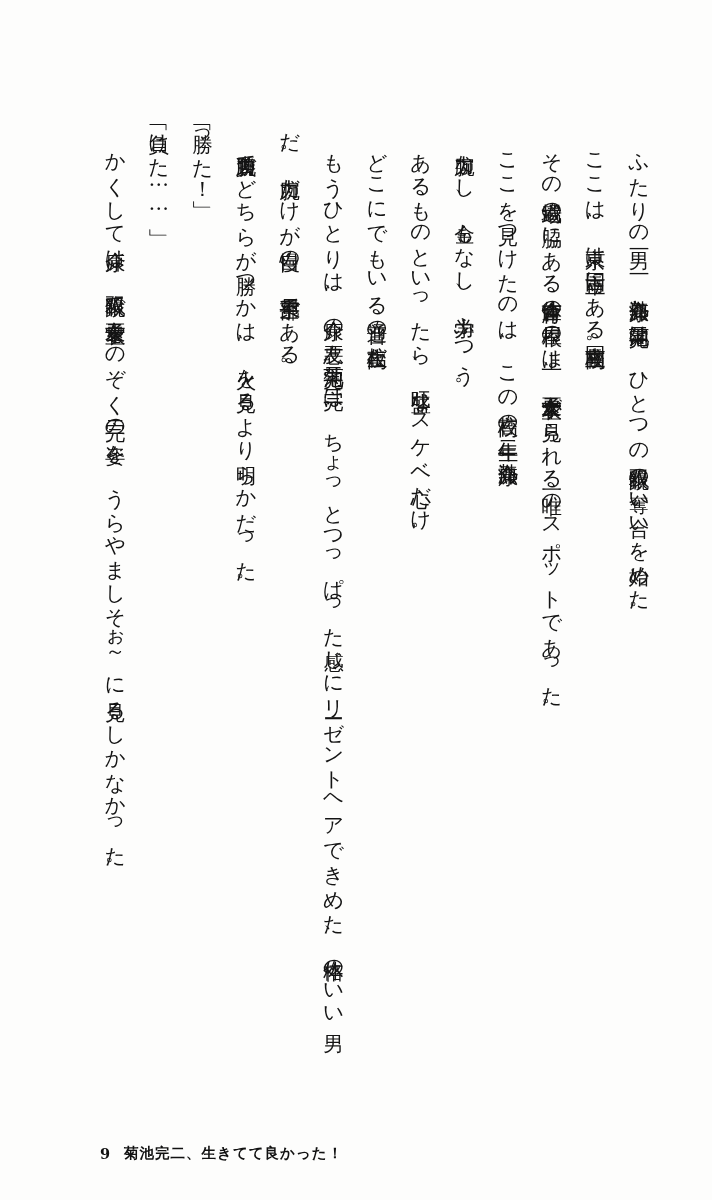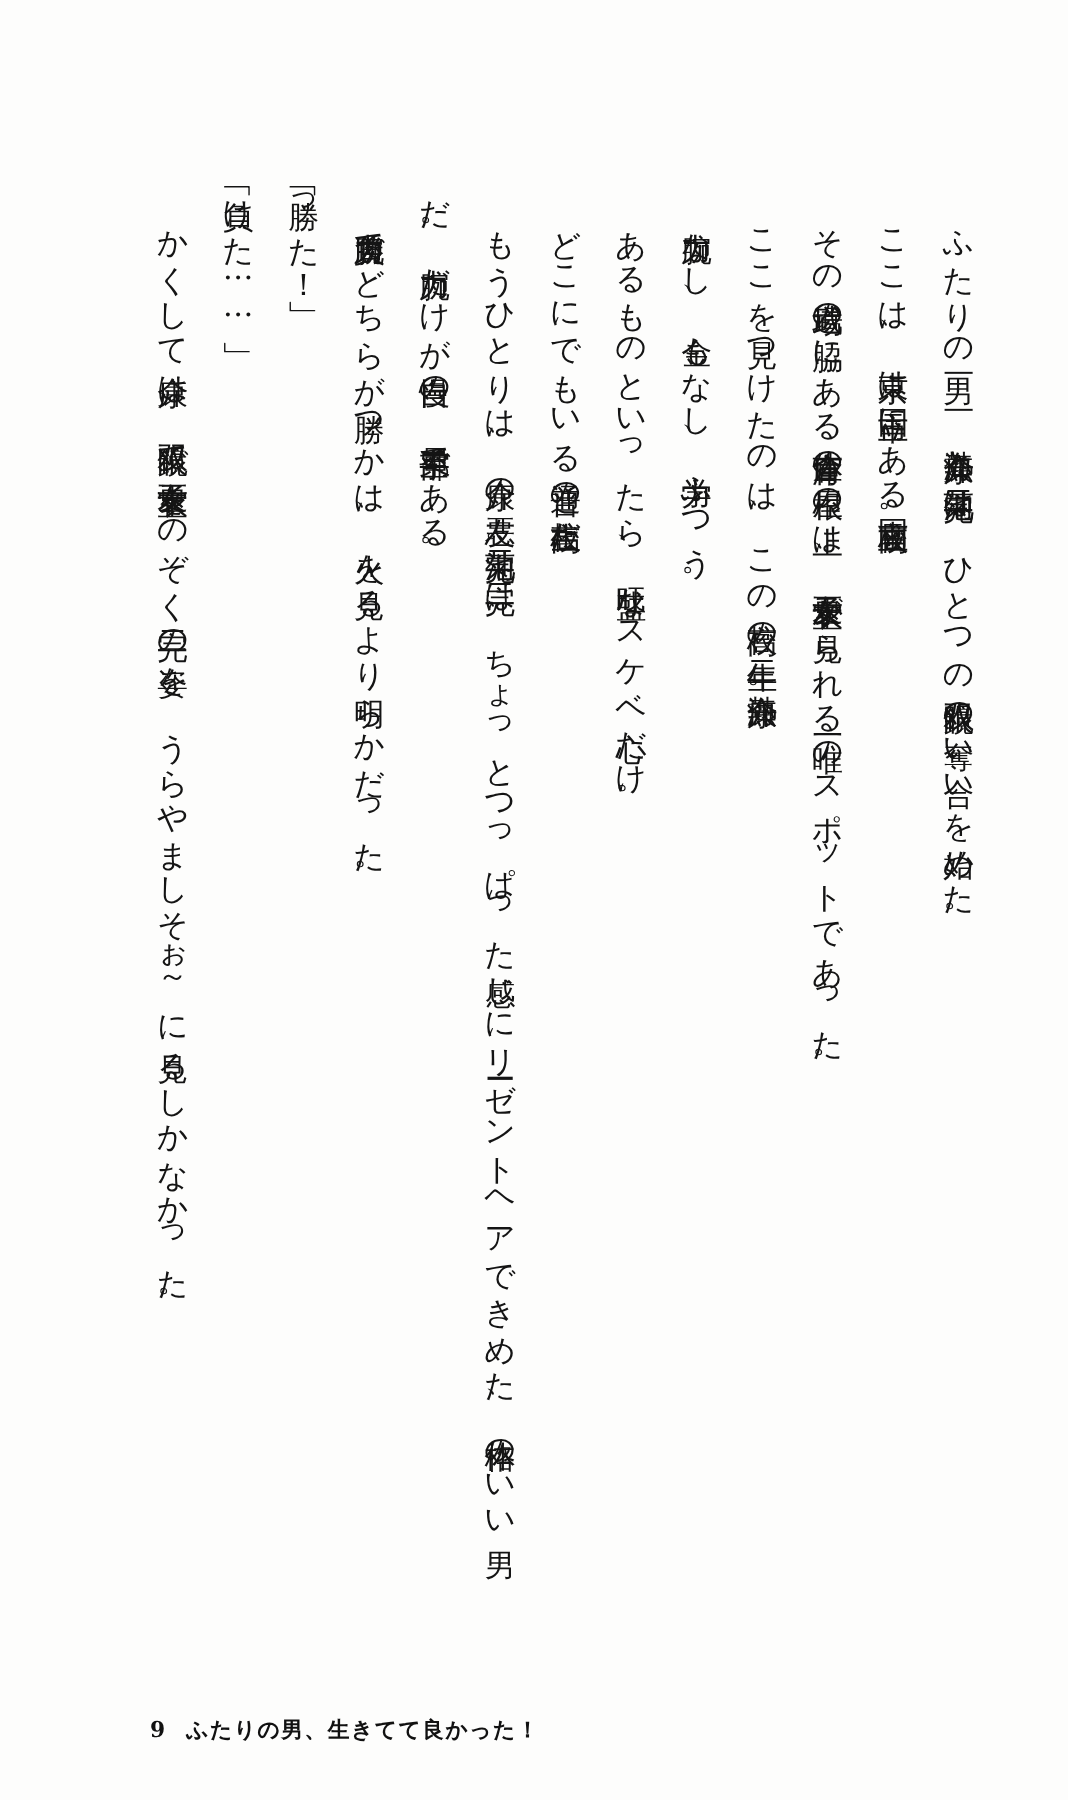--- a/index.html
+++ b/index.html
@@ -92,16 +92,16 @@
     <p>どこにでもいる普通の高校生だ。</p>
     <p>もうひとりは、康介の悪友、菊池完二。完二は、ちょっとつっぱった感じにリーゼントヘアできめた、体格のいい男だ。腕力だけが自慢の、空手部員である。</p>
     <p>腕力勝負でどちらが勝つかは、火を見るより明らかだった。</p>
     <p class="noindent">「勝った！」</p>
     <p class="noindent">「負けた……」</p>
     <p>かくして康介は、双眼鏡で女子更衣室をのぞく完二の姿を、うらやましそぉ～に見るしかなかった。</p>
   </div>
 
   <div class="footer">
     <span class="pagenum">9</span>
-    <span class="runhead">ふたりの男、生きてて良かった！</span>
+    <span class="runhead">菊池完二、生きてて良かった！</span>
   </div>
 
 </div>
 
 </body></html>

